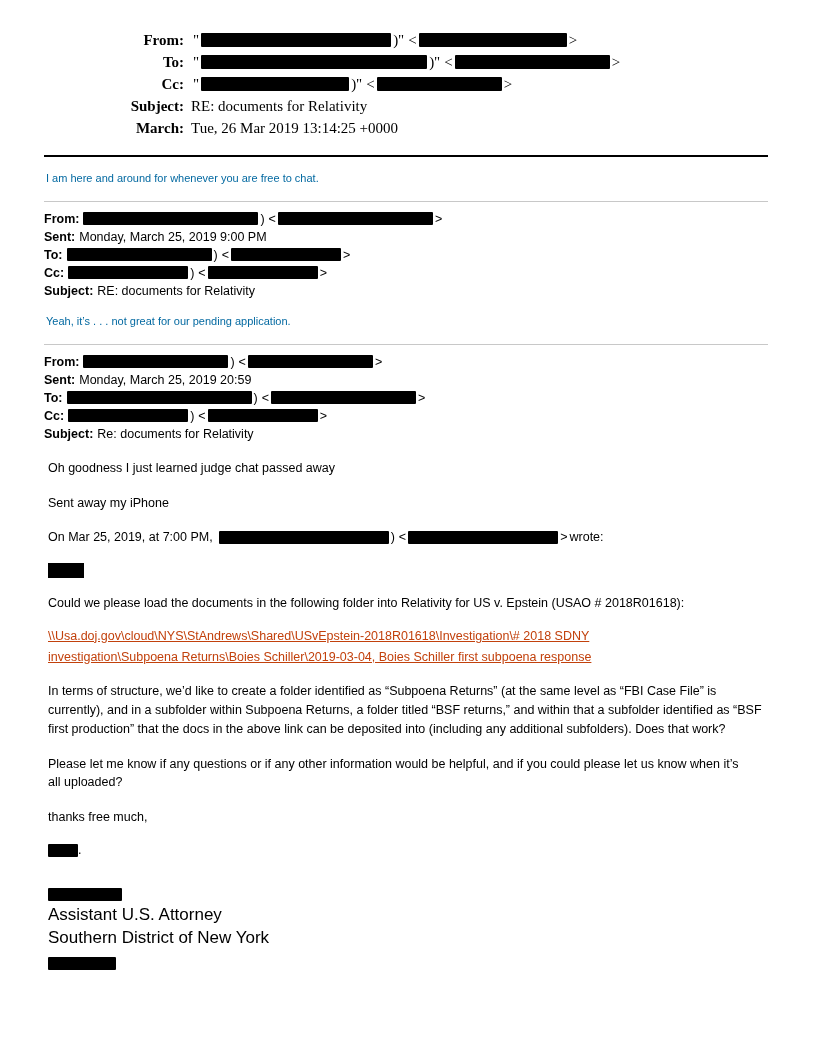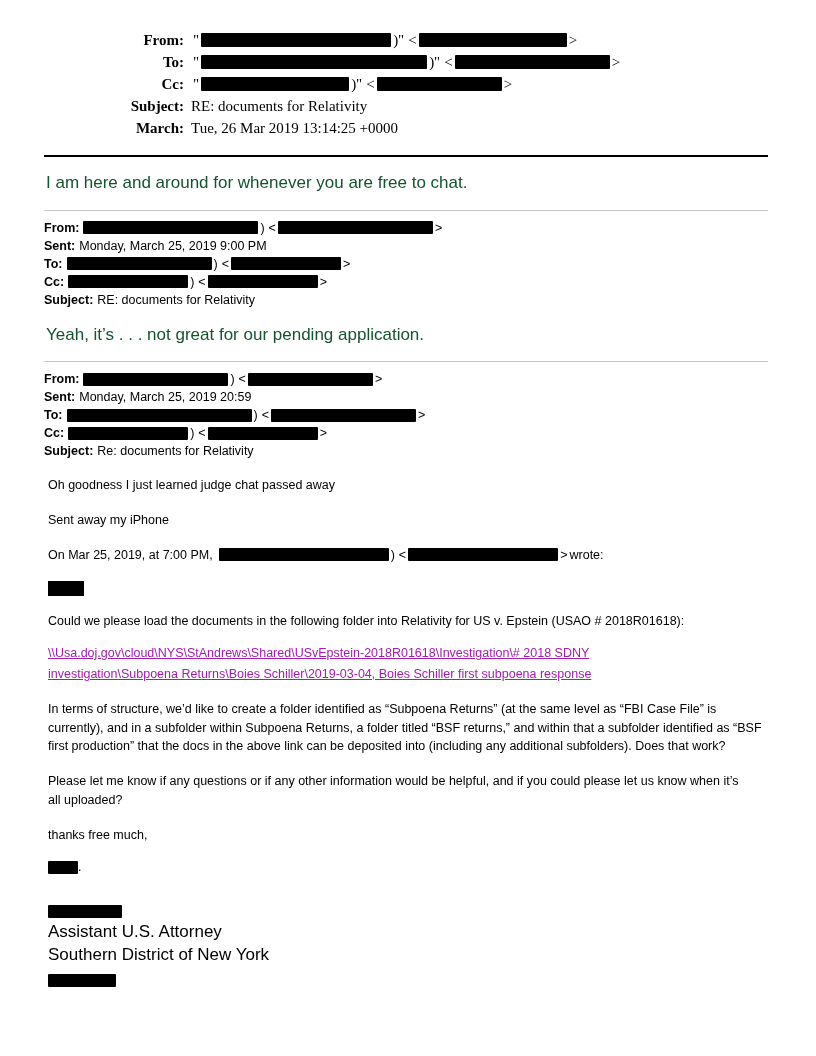--- a/index.html
+++ b/index.html
@@ -79,22 +79,22 @@
   }
 
   
   .body {
     font-family: "Liberation Sans", sans-serif;
     font-size: 12.5px;
     line-height: 1.45;
     margin-top: 6px;
   }
   .blue {
-    color: #14532d;
-    font-size: 17px;
+    color: #0369a1;
+    font-size: 11px;
     margin: 14px 0 0 2px;
   }
   .msg-hdr {
     margin-top: 2px;
   }
   .msg-line {
     display: flex;
     align-items: center;
     font-family: "Liberation Sans", sans-serif;
     font-size: 12.5px;
@@ -108,21 +108,21 @@
   }
   .msg-line .txt { margin: 0 2px; }
 
   .para {
     margin: 16px 0 0 4px;
     font-size: 12.5px;
     line-height: 1.5;
   }
 
   .link {
-    color: #a21caf;
+    color: #c2410c;
     text-decoration: underline;
     display: block;
     margin: 14px 0 0 4px;
     font-size: 12.5px;
     line-height: 1.5;
     max-width: 600px;
   }
 
   .sig {
     margin: 16px 0 0 4px;

